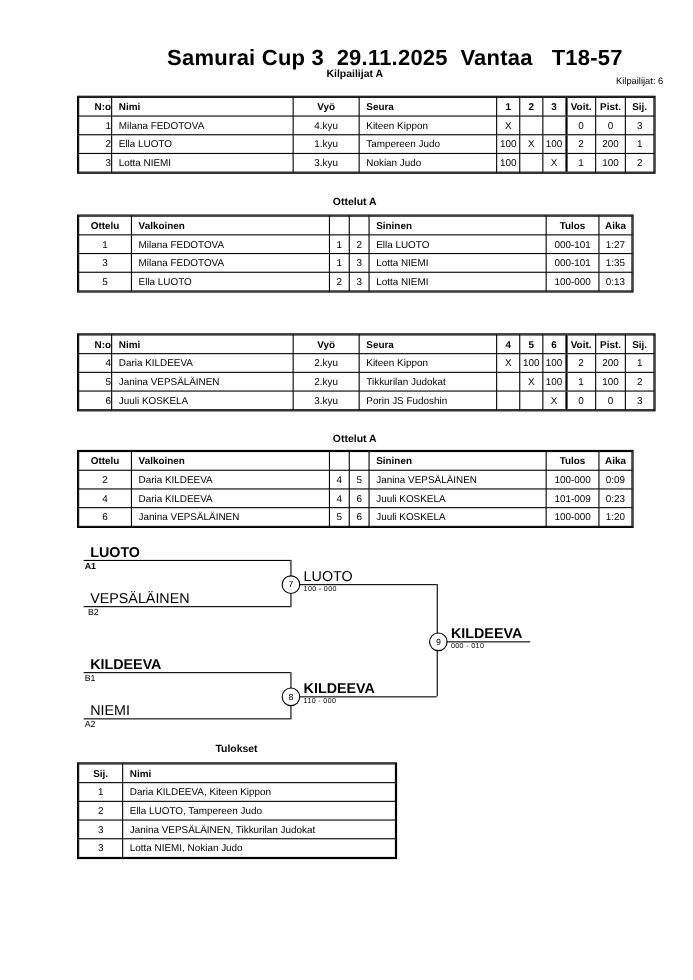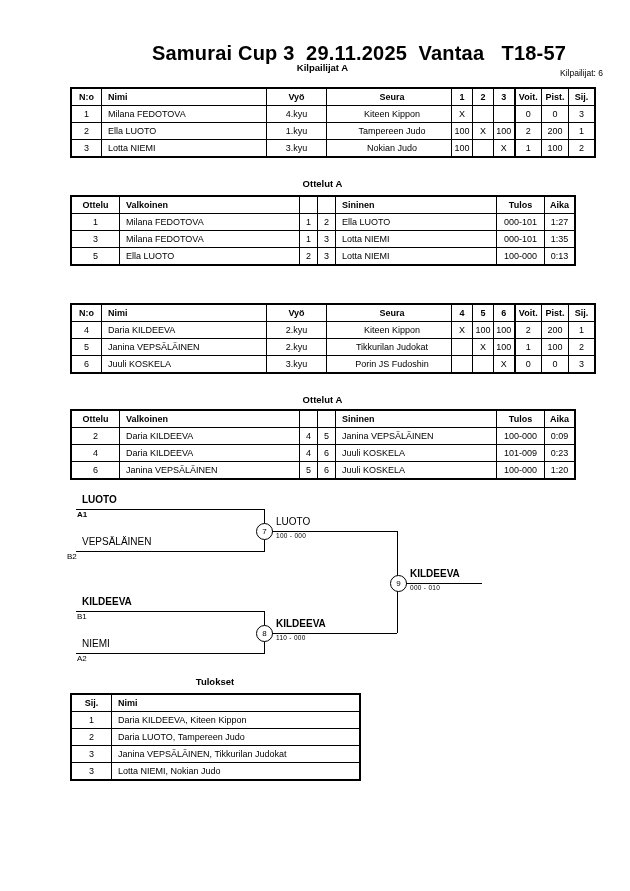--- a/index.html
+++ b/index.html
@@ -55,24 +55,24 @@
     white-space: nowrap;
   }
   table.grid th {
     font-weight: bold;
     text-align: center;
   }
   .outer { box-shadow: 0 0 0 1px #000; }
 
   
   .pool { }
-  .pool .c-no    { text-align: center; }
+  .pool .c-no    { text-align: right; }
   .pool .c-name  { text-align: left; padding-left: 6px; }
   .pool .c-belt  { text-align: center; }
-  .pool .c-club  { text-align: center; padding-left: 6px; }
+  .pool .c-club  { text-align: left; padding-left: 6px; }
   .pool .c-mx    { text-align: center; }
   .pool .c-res   { text-align: center; }
   .pool .thickL  { border-left: 2px solid #000 !important; }
 
   
   .matches .m-no   { text-align: center; }
   .matches .m-wht  { text-align: left; padding-left: 6px; }
   .matches .m-n    { text-align: center; }
   .matches .m-blu  { text-align: left; padding-left: 6px; }
   .matches .m-res  { text-align: center; }
@@ -83,21 +83,21 @@
   .results .r-pos  { text-align: center; }
   .results .r-name { text-align: left; padding-left: 6px; }
 
   
   .bracket { position: absolute; left: 0; top: 490px; width: 630px; height: 185px; }
   .bk-line { position: absolute; background: #000; }
   .bk-h { height: 1px; }
   .bk-v { width: 1px; }
   .bk-name {
     position: absolute;
-    font-size: 10px;
+    font-size: 13px;
     white-space: nowrap;
   }
   .bk-name.b { font-weight: bold; }
   .bk-seed {
     position: absolute;
     font-size: 8px;
     white-space: nowrap;
   }
   .bk-score {
     position: absolute;
@@ -370,21 +370,21 @@
   </table>
 
   <div class="bracket">
 
     <div class="bk-name b" style="left:38px; top:4px;">LUOTO</div>
     <div class="bk-line bk-h" style="left:32px; top:19px; width:188px;"></div>
     <div class="bk-seed" style="left:33px; top:20px;font-weight:bold;">A1</div>
 
     <div class="bk-name" style="left:38px; top:46px;">VEPSÄLÄINEN</div>
     <div class="bk-line bk-h" style="left:32px; top:61px; width:188px;"></div>
-    <div class="bk-seed" style="left:23px; top:62px;">B2</div>
+    <div class="bk-seed" style="left:36px; top:62px;">B2</div>
 
     <div class="bk-line bk-v" style="left:220px; top:19px; height:43px;"></div>
 
     <div class="bk-node" style="left:212px; top:33px;">7</div>
     <div class="bk-name" style="left:232px; top:26px;">LUOTO</div>
     <div class="bk-line bk-h" style="left:228px; top:41px; width:125px;"></div>
     <div class="bk-score" style="left:232px; top:42px;">100 - 000</div>
 
     <div class="bk-name b" style="left:38px; top:106px;">KILDEEVA</div>
     <div class="bk-line bk-h" style="left:32px; top:121px; width:188px;"></div>
@@ -422,21 +422,21 @@
           <th class="r-name">Nimi</th>
         </tr>
       </thead>
     <tbody>
         <tr>
           <td class="r-pos">1</td>
           <td class="r-name">Daria KILDEEVA, Kiteen Kippon</td>
         </tr>
         <tr>
           <td class="r-pos">2</td>
-          <td class="r-name">Daria LUOTO, Tampereen Judo</td>
+          <td class="r-name">Ella LUOTO, Tampereen Judo</td>
         </tr>
         <tr>
           <td class="r-pos">3</td>
           <td class="r-name">Janina VEPSÄLÄINEN, Tikkurilan Judokat</td>
         </tr>
         <tr>
           <td class="r-pos">3</td>
           <td class="r-name">Lotta NIEMI, Nokian Judo</td>
         </tr>
       </tbody>

